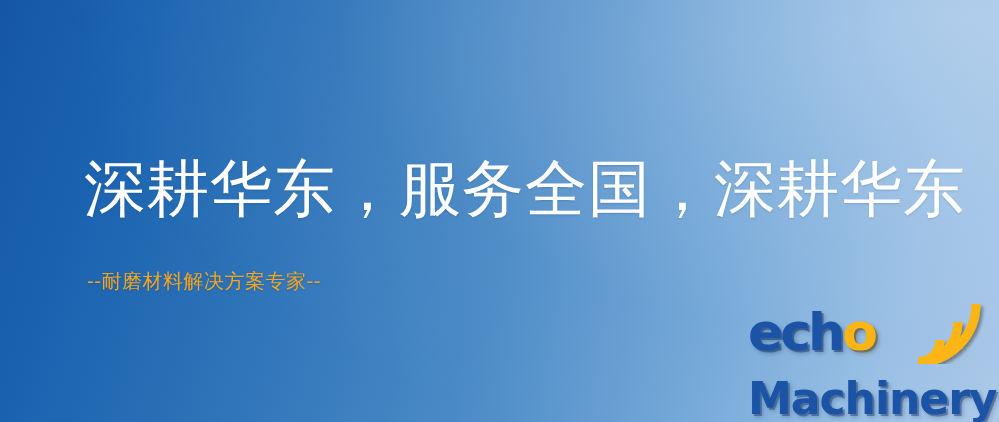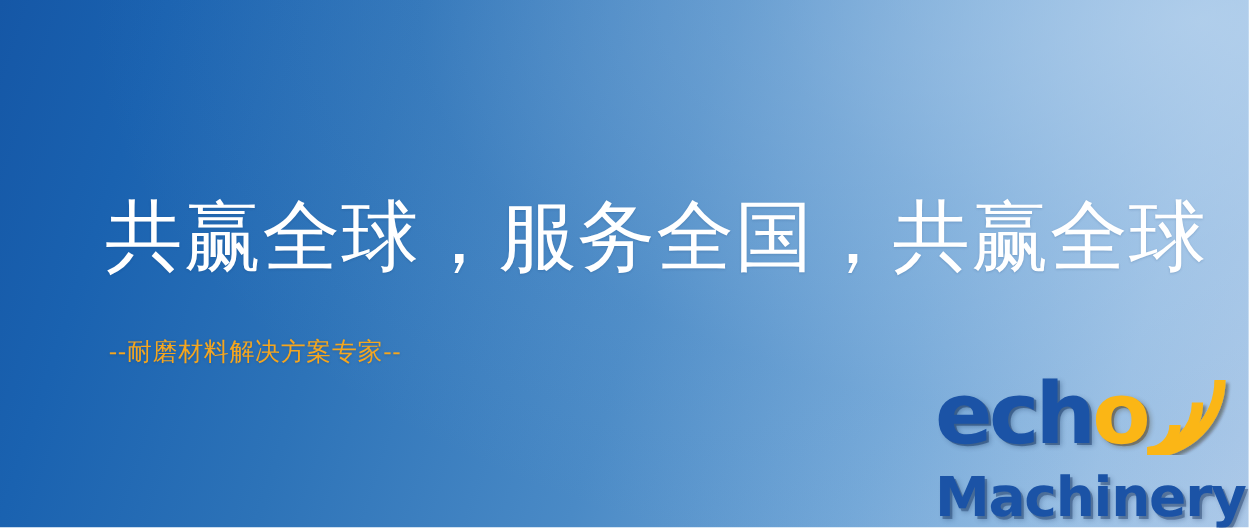--- a/index.html
+++ b/index.html
@@ -77,21 +77,21 @@
     width: 251px;
     height: 132px;
   }
 
   #logo-wordmark {
     position: absolute;
     left: 0px;
     top: 2px;
     font-family: "DejaVu Sans", "Liberation Sans", sans-serif;
     font-weight: bold;
-    font-size: 68px;
+    font-size: 52px;
     line-height: 80px;
     letter-spacing: -3px;
     white-space: nowrap;
   }
   #logo-wordmark .echo-blue {
     color: #1b53a6;
     text-shadow:
       2px 2px 0 rgba(8,36,80,0.42),
       3px 3px 4px rgba(8,36,80,0.30);
   }
@@ -135,21 +135,21 @@
   }
 </style>
 </head>
 <body>
 
 <div id="banner">
 
   <div id="bg-gradient"></div>
   <div id="bg-sheen"></div>
 
-  <div id="headline">共赢全球，服务全国，共赢全球</div>
+  <div id="headline">深耕华东，服务全国，深耕华东</div>
 
   <div id="subtitle">--耐磨材料解决方案专家--</div>
 
   <div id="logo">
 
     <div id="logo-wordmark"><span class="echo-blue">ech</span><span class="echo-gold">o</span></div>
 
     <div id="logo-arcs">
       <svg width="83" height="72" viewBox="0 0 83 72" xmlns="http://www.w3.org/2000/svg">
         <defs>

